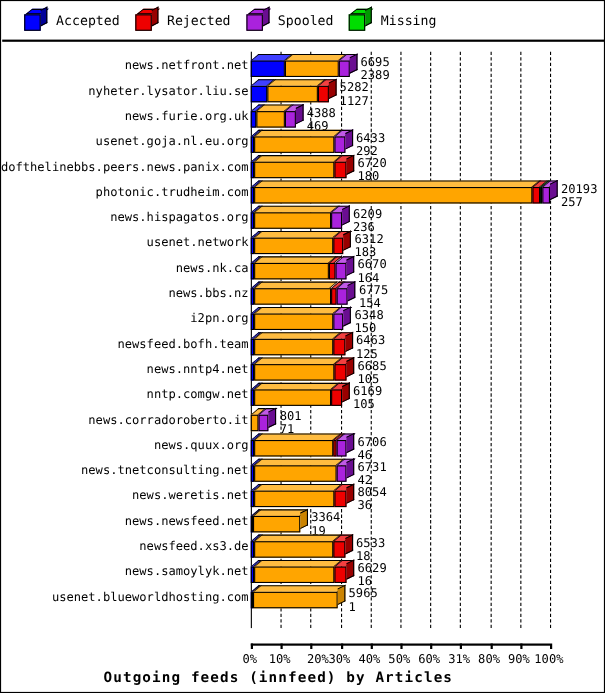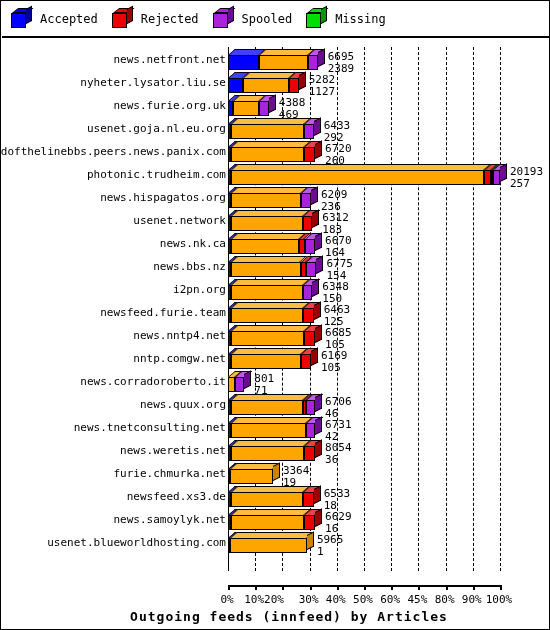--- a/index.html
+++ b/index.html
@@ -5,21 +5,21 @@
   html,body{margin:0;padding:0;background:#fff;}
   body{font-family:"DejaVu Sans Mono","Liberation Mono",monospace;}
   #page{position:relative;width:550px;height:630px;background:#ffffff;
         border:1px solid #000;box-sizing:border-box;overflow:hidden;}
 
   
   #legend{position:absolute;left:1px;top:1px;width:548px;height:36px;
           border-bottom:2px solid #000;box-sizing:border-box;
           display:flex;align-items:center;}
   .leg-item{display:flex;align-items:center;margin-left:14px;}
-  .leg-item:first-child{margin-left:9px;}
+  .leg-item:first-child{margin-left:20px;}
   .leg-cube{position:relative;width:22px;height:20px;margin-right:7px;}
   .leg-cube .face{position:absolute;left:0;top:4px;width:15px;height:15px;
                   border:1px solid #000;box-sizing:border-box;}
   .leg-cube .side{position:absolute;left:15px;top:0px;width:6px;height:15px;
                   border:1px solid #000;border-left:none;box-sizing:border-box;
                   transform:skewY(-28deg);transform-origin:left bottom;}
   .leg-cube .top{position:absolute;left:1px;top:-1px;width:15px;height:5px;
                  border:1px solid #000;box-sizing:border-box;
                  transform:skewX(-52deg);transform-origin:bottom left;}
   .leg-label{font-size:12px;color:#000;white-space:nowrap;letter-spacing:0px;}
@@ -51,21 +51,21 @@
 
   
   #xaxis{position:absolute;left:226px;top:546px;width:272px;height:12px;}
   #axisline{position:absolute;left:0;top:0;width:272px;height:0;
             border-top:2px solid #000;}
   .tick{position:absolute;top:0px;width:0;height:5px;border-left:2px solid #000;}
   #xlabels{position:absolute;left:190px;top:592px;width:358px;height:14px;}
   .xlab{position:absolute;font-size:11px;color:#000;text-align:center;
         width:40px;}
   #title{position:absolute;left:0;top:608px;width:504px;text-align:center;
-         font-size:13px;font-weight:bold;color:#000;letter-spacing:1px;margin-left:36px;}
+         font-size:13px;font-weight:bold;color:#000;letter-spacing:1px;}
 </style>
 </head>
 <body>
 
 <div id="page">
 
   <div id="legend">
       <div class="leg-item">
         <span class="leg-cube">
           <span class="top" style="background:#0000ff;"></span>
@@ -184,21 +184,21 @@
           <div class="bar3d">
             <div class="segtop" style="left: 0px; width: 3.264px; background: rgb(64, 64, 255);"></div>
             <div class="seg" style="left: 0px; width: 3.264px; background: rgb(0, 0, 255);"></div>
             <div class="segtop" style="left: 3.264px; width: 72.896px; background: rgb(255, 188, 64);"></div>
             <div class="seg" style="left: 3.264px; width: 72.896px; background: rgb(255, 165, 0);"></div>
             <div class="segtop" style="left: 76.16px; width: 10.88px; background: rgb(243, 64, 64);"></div>
             <div class="seg" style="left: 76.16px; width: 10.88px; background: rgb(238, 0, 0);"></div>
             <div class="capside" style="left: 87.04px; background: rgb(153, 0, 0);"></div>
             <div class="vals" style="left: 97.04px;">
               <div>6720</div>
-              <div>260</div>
+              <div>180</div>
             </div>
           </div>
         </div>
         <div class="row" style="top: 125px;">
           <div class="ylab">photonic.trudheim.com</div>
           <div class="bar3d">
             <div class="segtop" style="left: 0px; width: 3.264px; background: rgb(64, 64, 255);"></div>
             <div class="seg" style="left: 0px; width: 3.264px; background: rgb(0, 0, 255);"></div>
             <div class="segtop" style="left: 3.264px; width: 252.96px; background: rgb(255, 188, 64);"></div>
             <div class="seg" style="left: 3.264px; width: 252.96px; background: rgb(255, 165, 0);"></div>
@@ -293,21 +293,21 @@
             <div class="segtop" style="left: 74.8px; width: 9.52px; background: rgb(192, 90, 230);"></div>
             <div class="seg" style="left: 74.8px; width: 9.52px; background: rgb(170, 34, 221);"></div>
             <div class="capside" style="left: 84.32px; background: rgb(106, 13, 145);"></div>
             <div class="vals" style="left: 94.32px;">
               <div>6348</div>
               <div>150</div>
             </div>
           </div>
         </div>
         <div class="row" style="top: 263px;">
-          <div class="ylab">newsfeed.furie.team</div>
+          <div class="ylab">newsfeed.bofh.team</div>
           <div class="bar3d">
             <div class="segtop" style="left: 0px; width: 3.264px; background: rgb(64, 64, 255);"></div>
             <div class="seg" style="left: 0px; width: 3.264px; background: rgb(0, 0, 255);"></div>
             <div class="segtop" style="left: 3.264px; width: 71.536px; background: rgb(255, 188, 64);"></div>
             <div class="seg" style="left: 3.264px; width: 71.536px; background: rgb(255, 165, 0);"></div>
             <div class="segtop" style="left: 74.8px; width: 10.88px; background: rgb(243, 64, 64);"></div>
             <div class="seg" style="left: 74.8px; width: 10.88px; background: rgb(238, 0, 0);"></div>
             <div class="capside" style="left: 85.68px; background: rgb(153, 0, 0);"></div>
             <div class="vals" style="left: 95.68px;">
               <div>6463</div>
@@ -405,21 +405,21 @@
             <div class="segtop" style="left: 76.16px; width: 10.88px; background: rgb(243, 64, 64);"></div>
             <div class="seg" style="left: 76.16px; width: 10.88px; background: rgb(238, 0, 0);"></div>
             <div class="capside" style="left: 87.04px; background: rgb(153, 0, 0);"></div>
             <div class="vals" style="left: 97.04px;">
               <div>8054</div>
               <div>36</div>
             </div>
           </div>
         </div>
         <div class="row" style="top: 424px;">
-          <div class="ylab">furie.chmurka.net</div>
+          <div class="ylab">news.newsfeed.net</div>
           <div class="bar3d">
             <div class="segtop" style="left: 0px; width: 2.176px; background: rgb(64, 64, 255);"></div>
             <div class="seg" style="left: 0px; width: 2.176px; background: rgb(0, 0, 255);"></div>
             <div class="segtop" style="left: 2.176px; width: 42.704px; background: rgb(255, 188, 64);"></div>
             <div class="seg" style="left: 2.176px; width: 42.704px; background: rgb(255, 165, 0);"></div>
             <div class="capside" style="left: 44.88px; background: rgb(204, 132, 0);"></div>
             <div class="vals" style="left: 54.88px;">
               <div>3364</div>
               <div>19</div>
             </div>
@@ -484,25 +484,25 @@
         <div class="tick" style="left: 190.4px;"></div>
         <div class="tick" style="left: 217.6px;"></div>
         <div class="tick" style="left: 244.8px;"></div>
         <div class="tick" style="left: 272px;"></div>
       </div>
   </div>
 
   <div id="xlabels">
       <div class="xlab" style="left: 16px;">0%</div>
       <div class="xlab" style="left: 43.2px;">10%</div>
-      <div class="xlab" style="left: 63px;">20%</div>
+      <div class="xlab" style="left: 78px;">20%</div>
       <div class="xlab" style="left: 97.6px;">30%</div>
       <div class="xlab" style="left: 124.8px;">40%</div>
       <div class="xlab" style="left: 152px;">50%</div>
       <div class="xlab" style="left: 179.2px;">60%</div>
-      <div class="xlab" style="left: 206.4px;">45%</div>
+      <div class="xlab" style="left: 206.4px;">31%</div>
       <div class="xlab" style="left: 233.6px;">80%</div>
       <div class="xlab" style="left: 260.8px;">90%</div>
       <div class="xlab" style="left: 288px;">100%</div>
     </div>
   <div id="title">Outgoing feeds (innfeed) by Articles</div>
 
 </div>
 
 </body></html>

